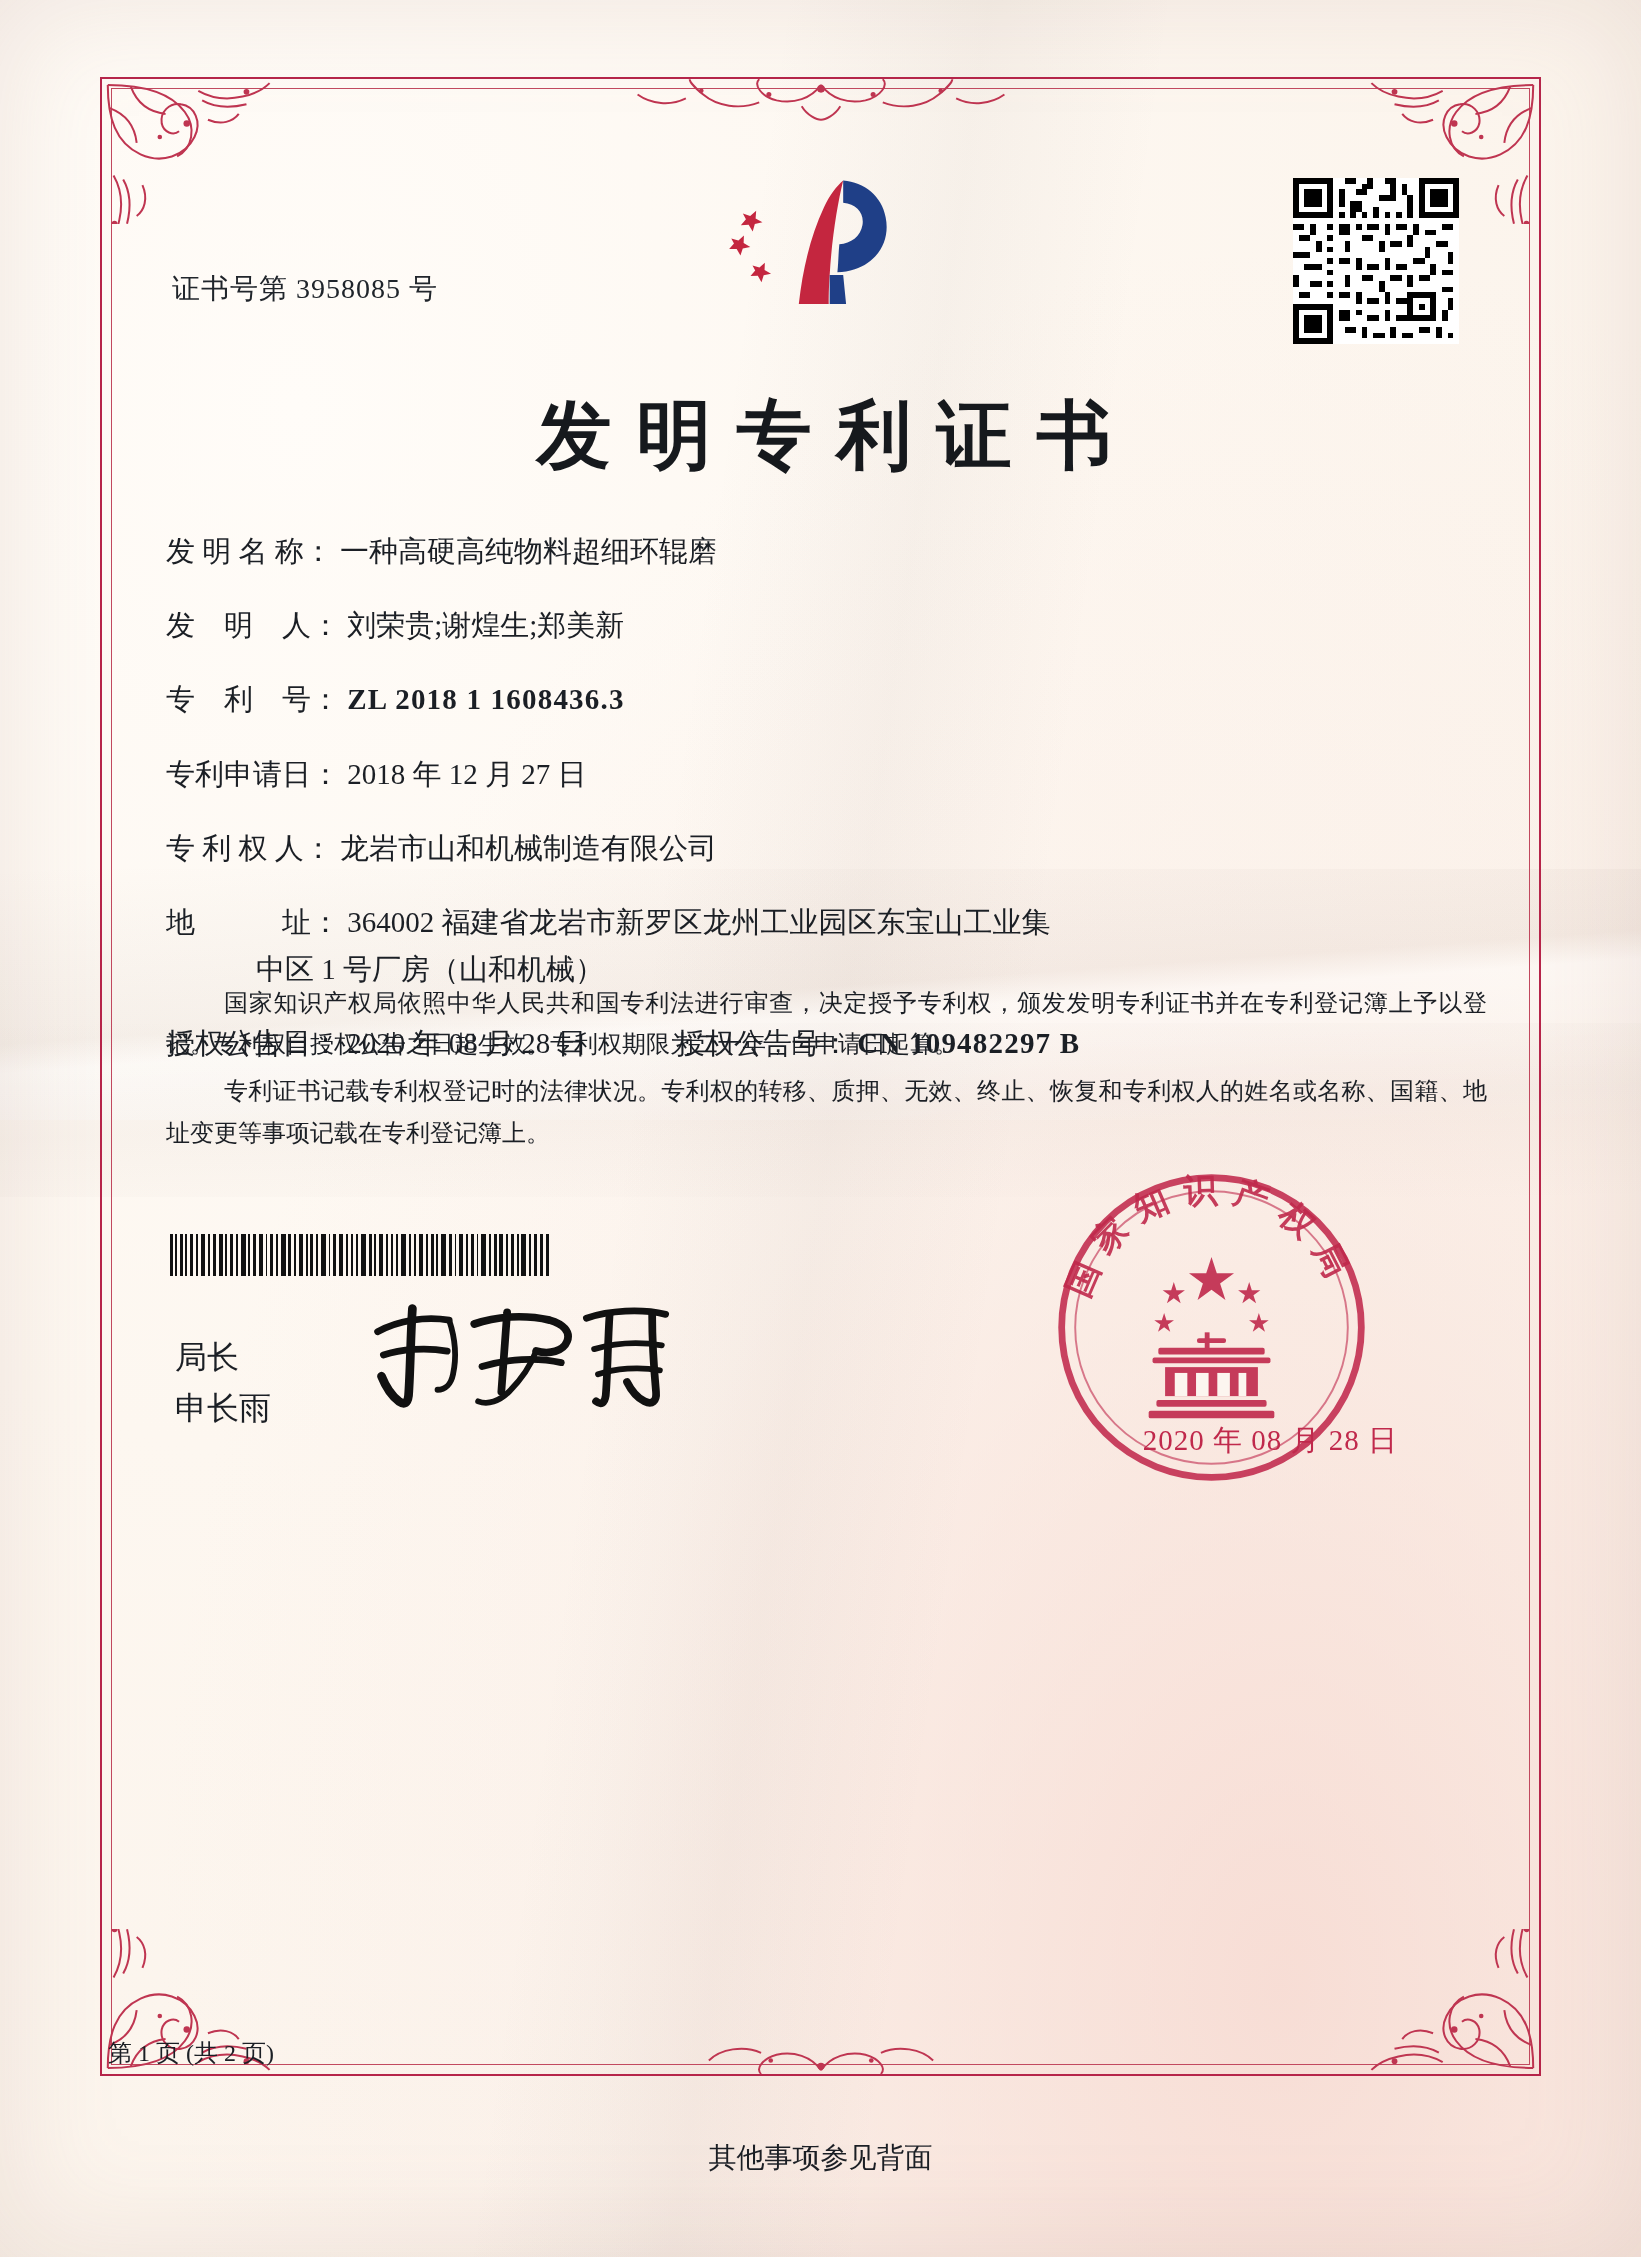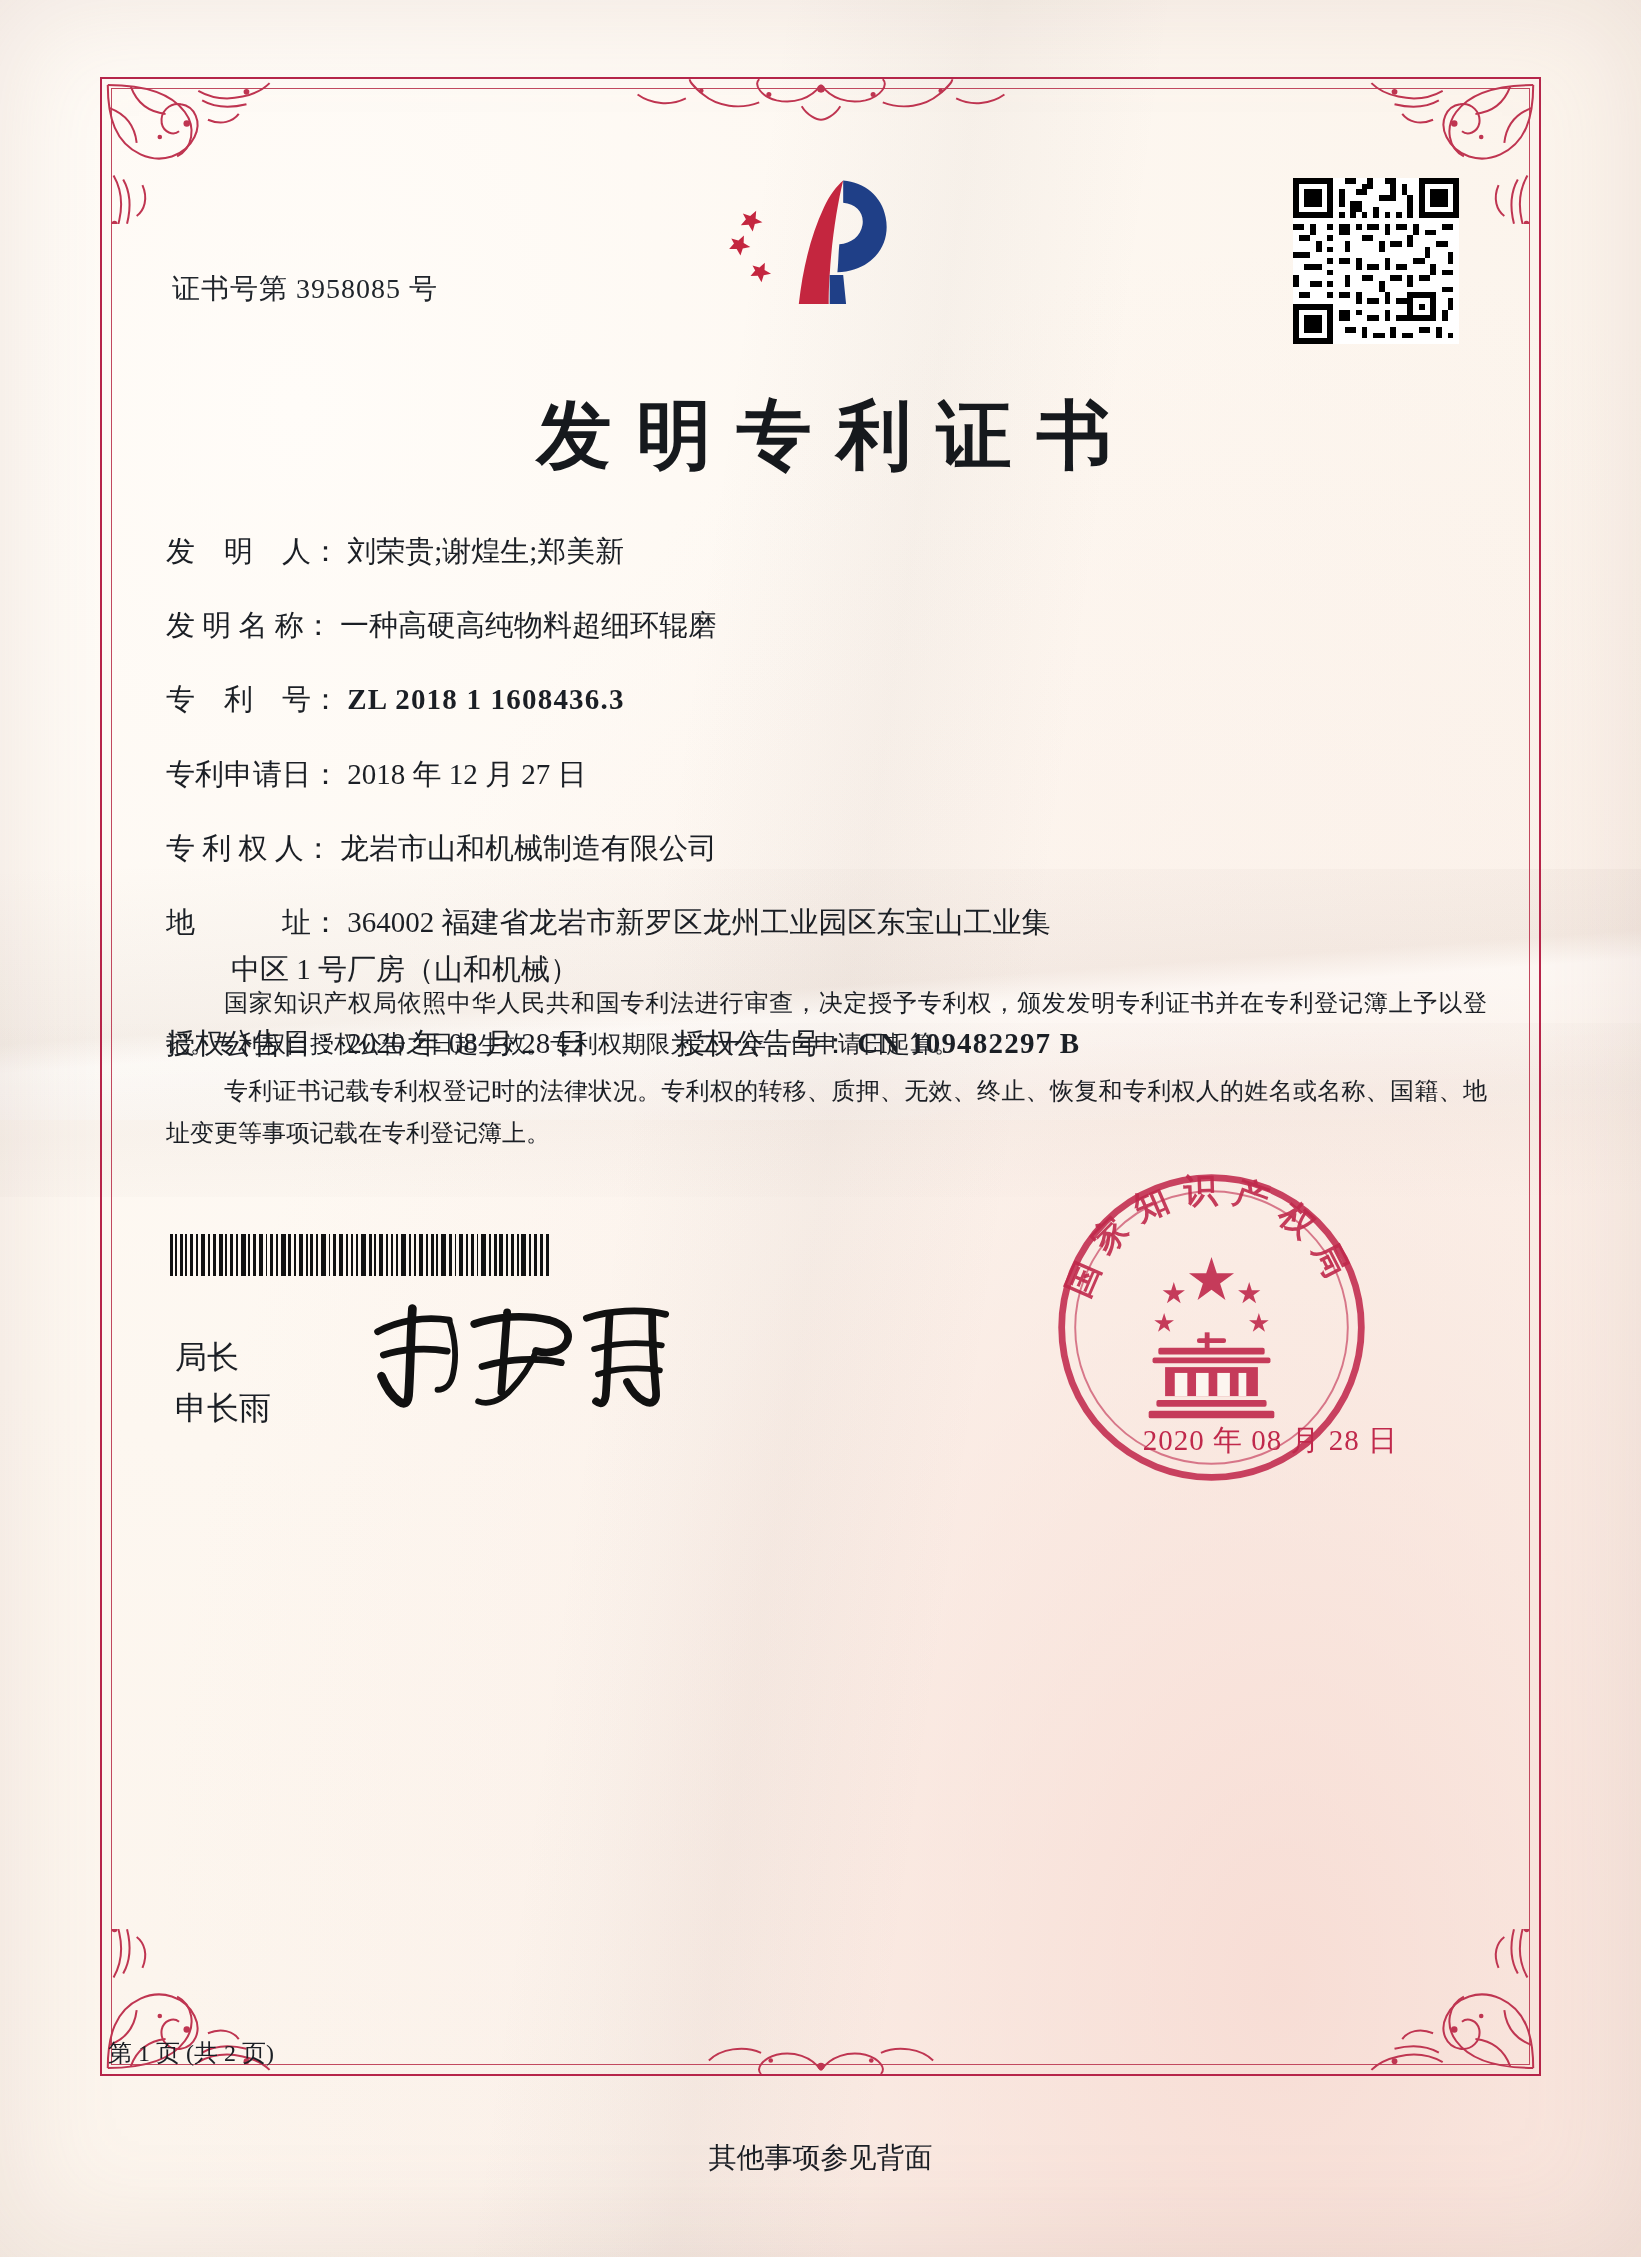--- a/index.html
+++ b/index.html
@@ -149,21 +149,21 @@
   }
   .fvalue {
     display: inline-block;
     font-size: 29px;
     color: #1b1f25;
   }
   .mono-ish { font-family: "Liberation Serif", serif; letter-spacing: 1.2px; font-weight: bold; }
 
   .addr-second {
     display: block;
-    margin-left: 65px;
+    margin-left: 90px;
     margin-top: 5.8px;
     font-size: 29px;
   }
 
   .grant-row {
     position: relative;
     font-size: 29px;
     white-space: nowrap;
   }
   .grant-row .gap {
@@ -502,27 +502,27 @@
           <rect x="22" y="17" width="2" height="1"></rect>
         </g>
       </svg>
     </div>
 
     <div class="doc-title">发明专利证书</div>
 
     <div class="fields">
 
       <div class="field-row">
+        <span class="flabel">发 明 名 称：</span>
+        <span class="fvalue">一种高硬高纯物料超细环辊磨</span>
+      </div>
+
+      <div class="field-row">
         <span class="flabel">发　明　人：</span>
         <span class="fvalue">刘荣贵;谢煌生;郑美新</span>
-      </div>
-
-      <div class="field-row">
-        <span class="flabel">发 明 名 称：</span>
-        <span class="fvalue">一种高硬高纯物料超细环辊磨</span>
       </div>
 
       <div class="field-row">
         <span class="flabel">专　利　号：</span>
         <span class="fvalue mono-ish">ZL 2018 1 1608436.3</span>
       </div>
 
       <div class="field-row">
         <span class="flabel">专利申请日：</span>
         <span class="fvalue">2018 年 12 月 27 日</span>

